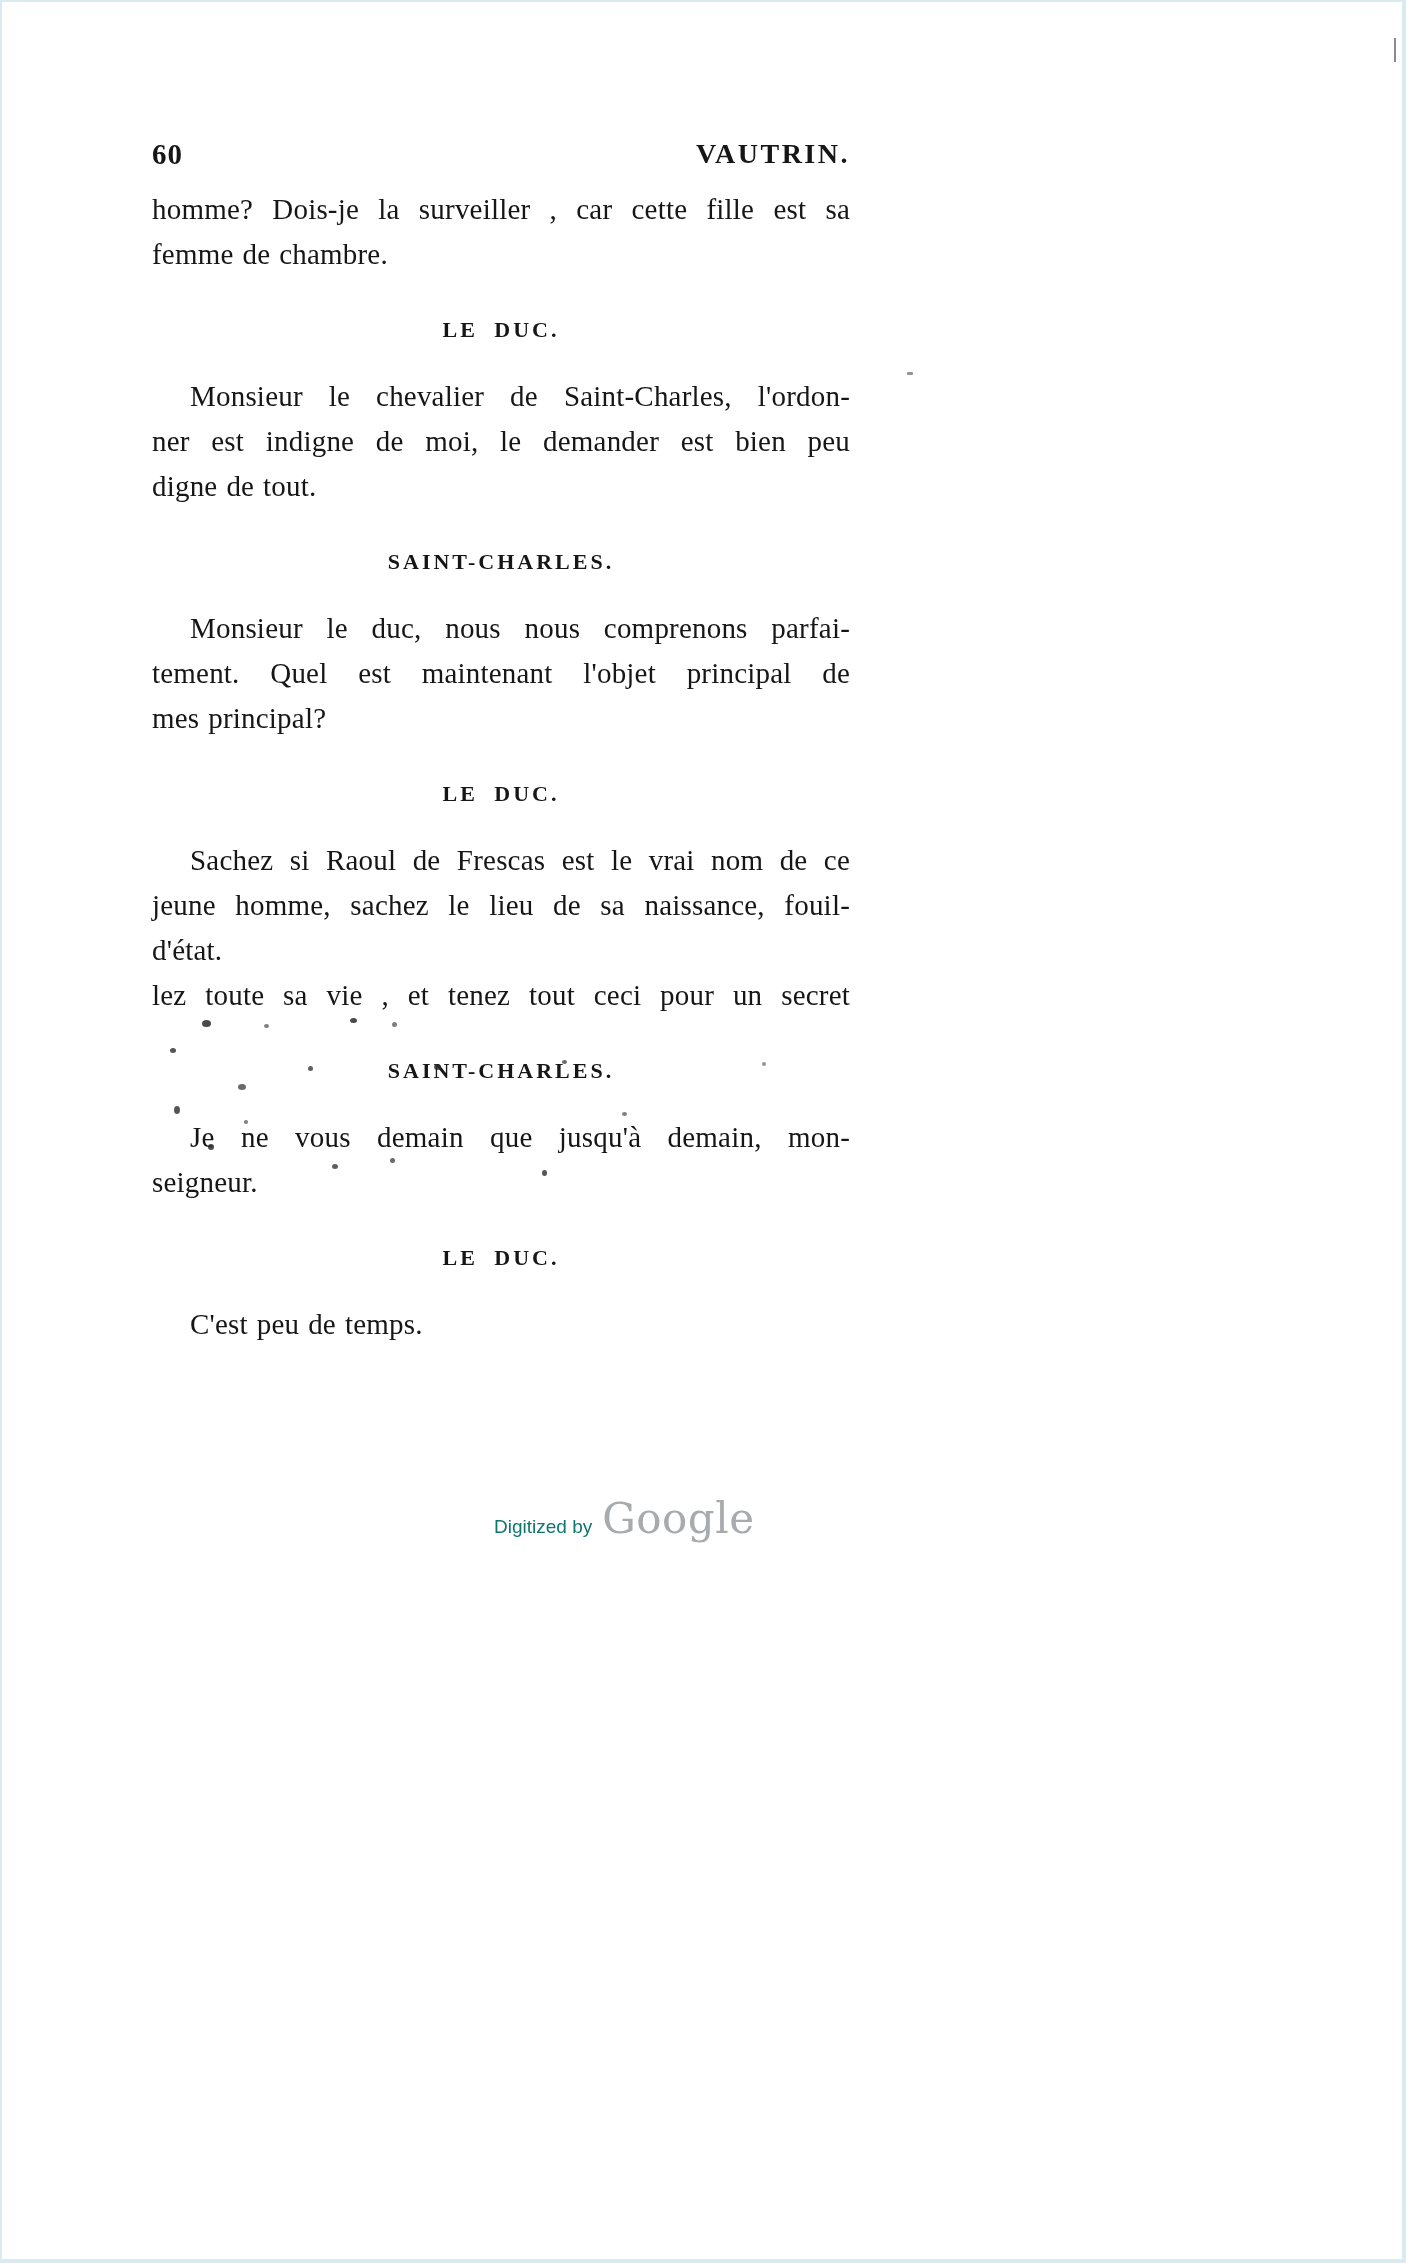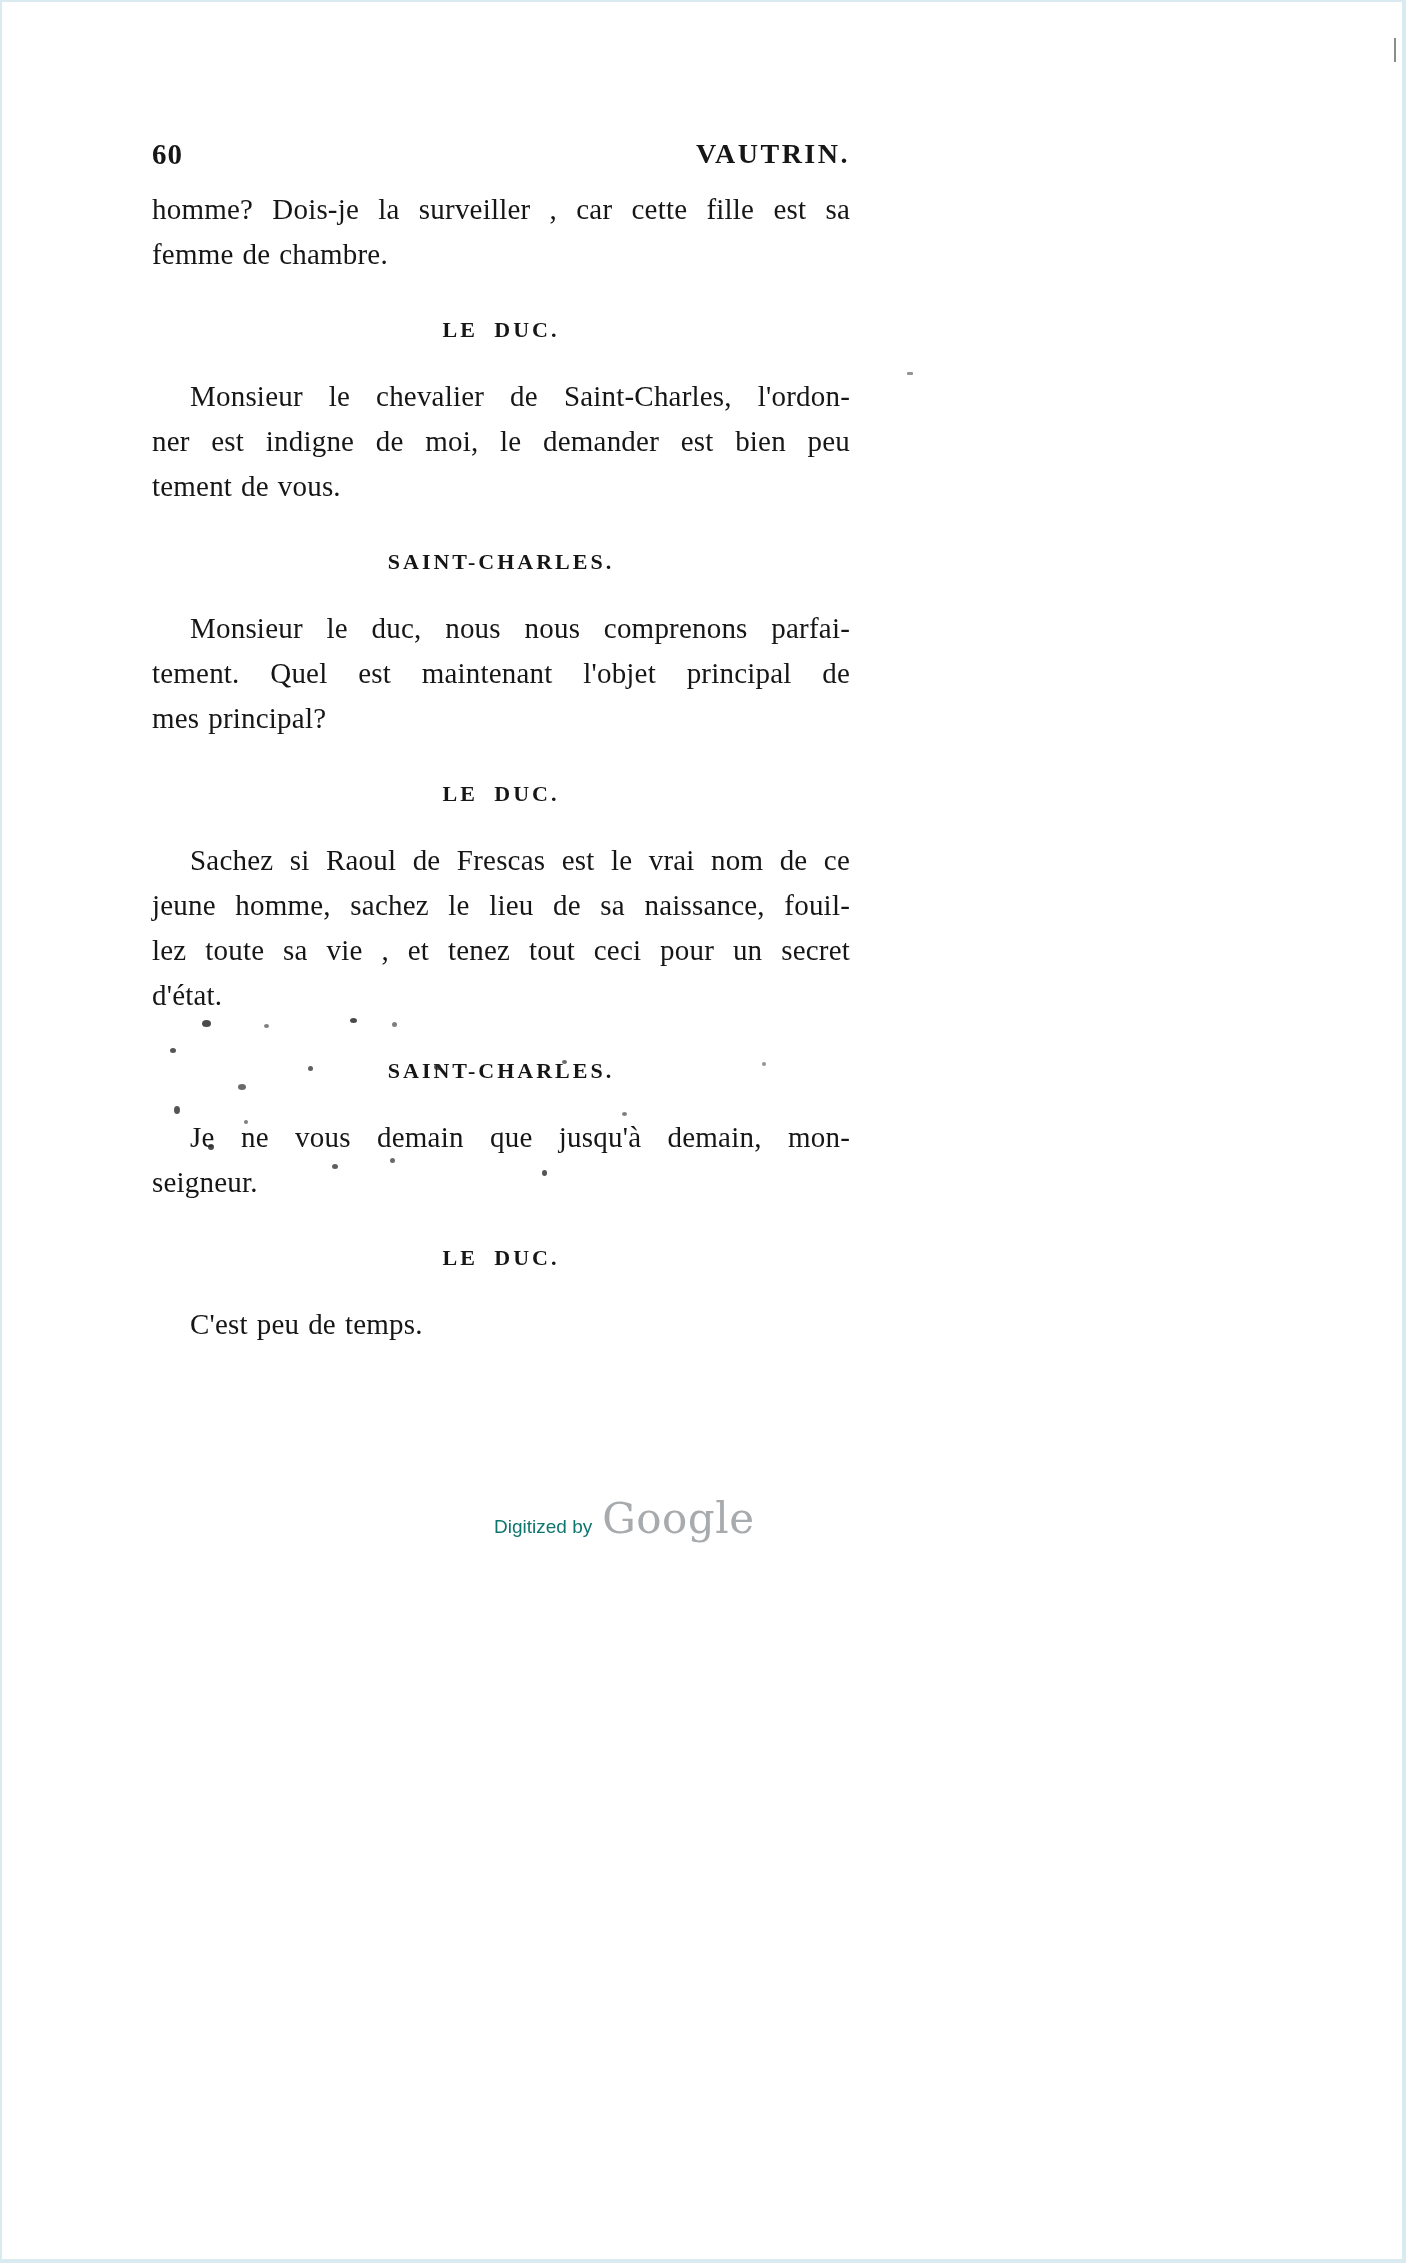--- a/index.html
+++ b/index.html
@@ -110,40 +110,40 @@
       <div class="line fill">homme? Dois-je la surveiller , car cette fille est sa</div>
       <div class="line">femme de chambre.</div>
     <p></p>
 
     <div class="speaker">LE DUC.</div>
 
     <p class="para">
       </p>
       <div class="line fill ind">Monsieur le chevalier de Saint-Charles, l'ordon-</div>
       <div class="line fill">ner est indigne de moi, le demander est bien peu</div>
-      <div class="line">tement de vous.</div>
+      <div class="line">digne de tout.</div>
     <p></p>
 
     <div class="speaker">SAINT-CHARLES.</div>
 
     <p class="para">
       </p>
       <div class="line fill ind">Monsieur le duc, nous nous comprenons parfai-</div>
       <div class="line fill">tement. Quel est maintenant l'objet principal de</div>
       <div class="line">mes principal?</div>
     <p></p>
 
     <div class="speaker">LE DUC.</div>
 
     <p class="para">
       </p>
       <div class="line fill ind">Sachez si Raoul de Frescas est le vrai nom de ce</div>
       <div class="line fill">jeune homme, sachez le lieu de sa naissance, fouil-</div>
+      <div class="line">d'état.</div>
       <div class="line fill">lez toute sa vie , et tenez tout ceci pour un secret</div>
-      <div class="line">d'état.</div>
     <p></p>
 
     <div class="speaker">SAINT-CHARLES.</div>
 
     <p class="para">
       </p>
       <div class="line fill ind">Je ne vous demain que jusqu'à demain, mon-</div>
       <div class="line">seigneur.</div>
     <p></p>
 

